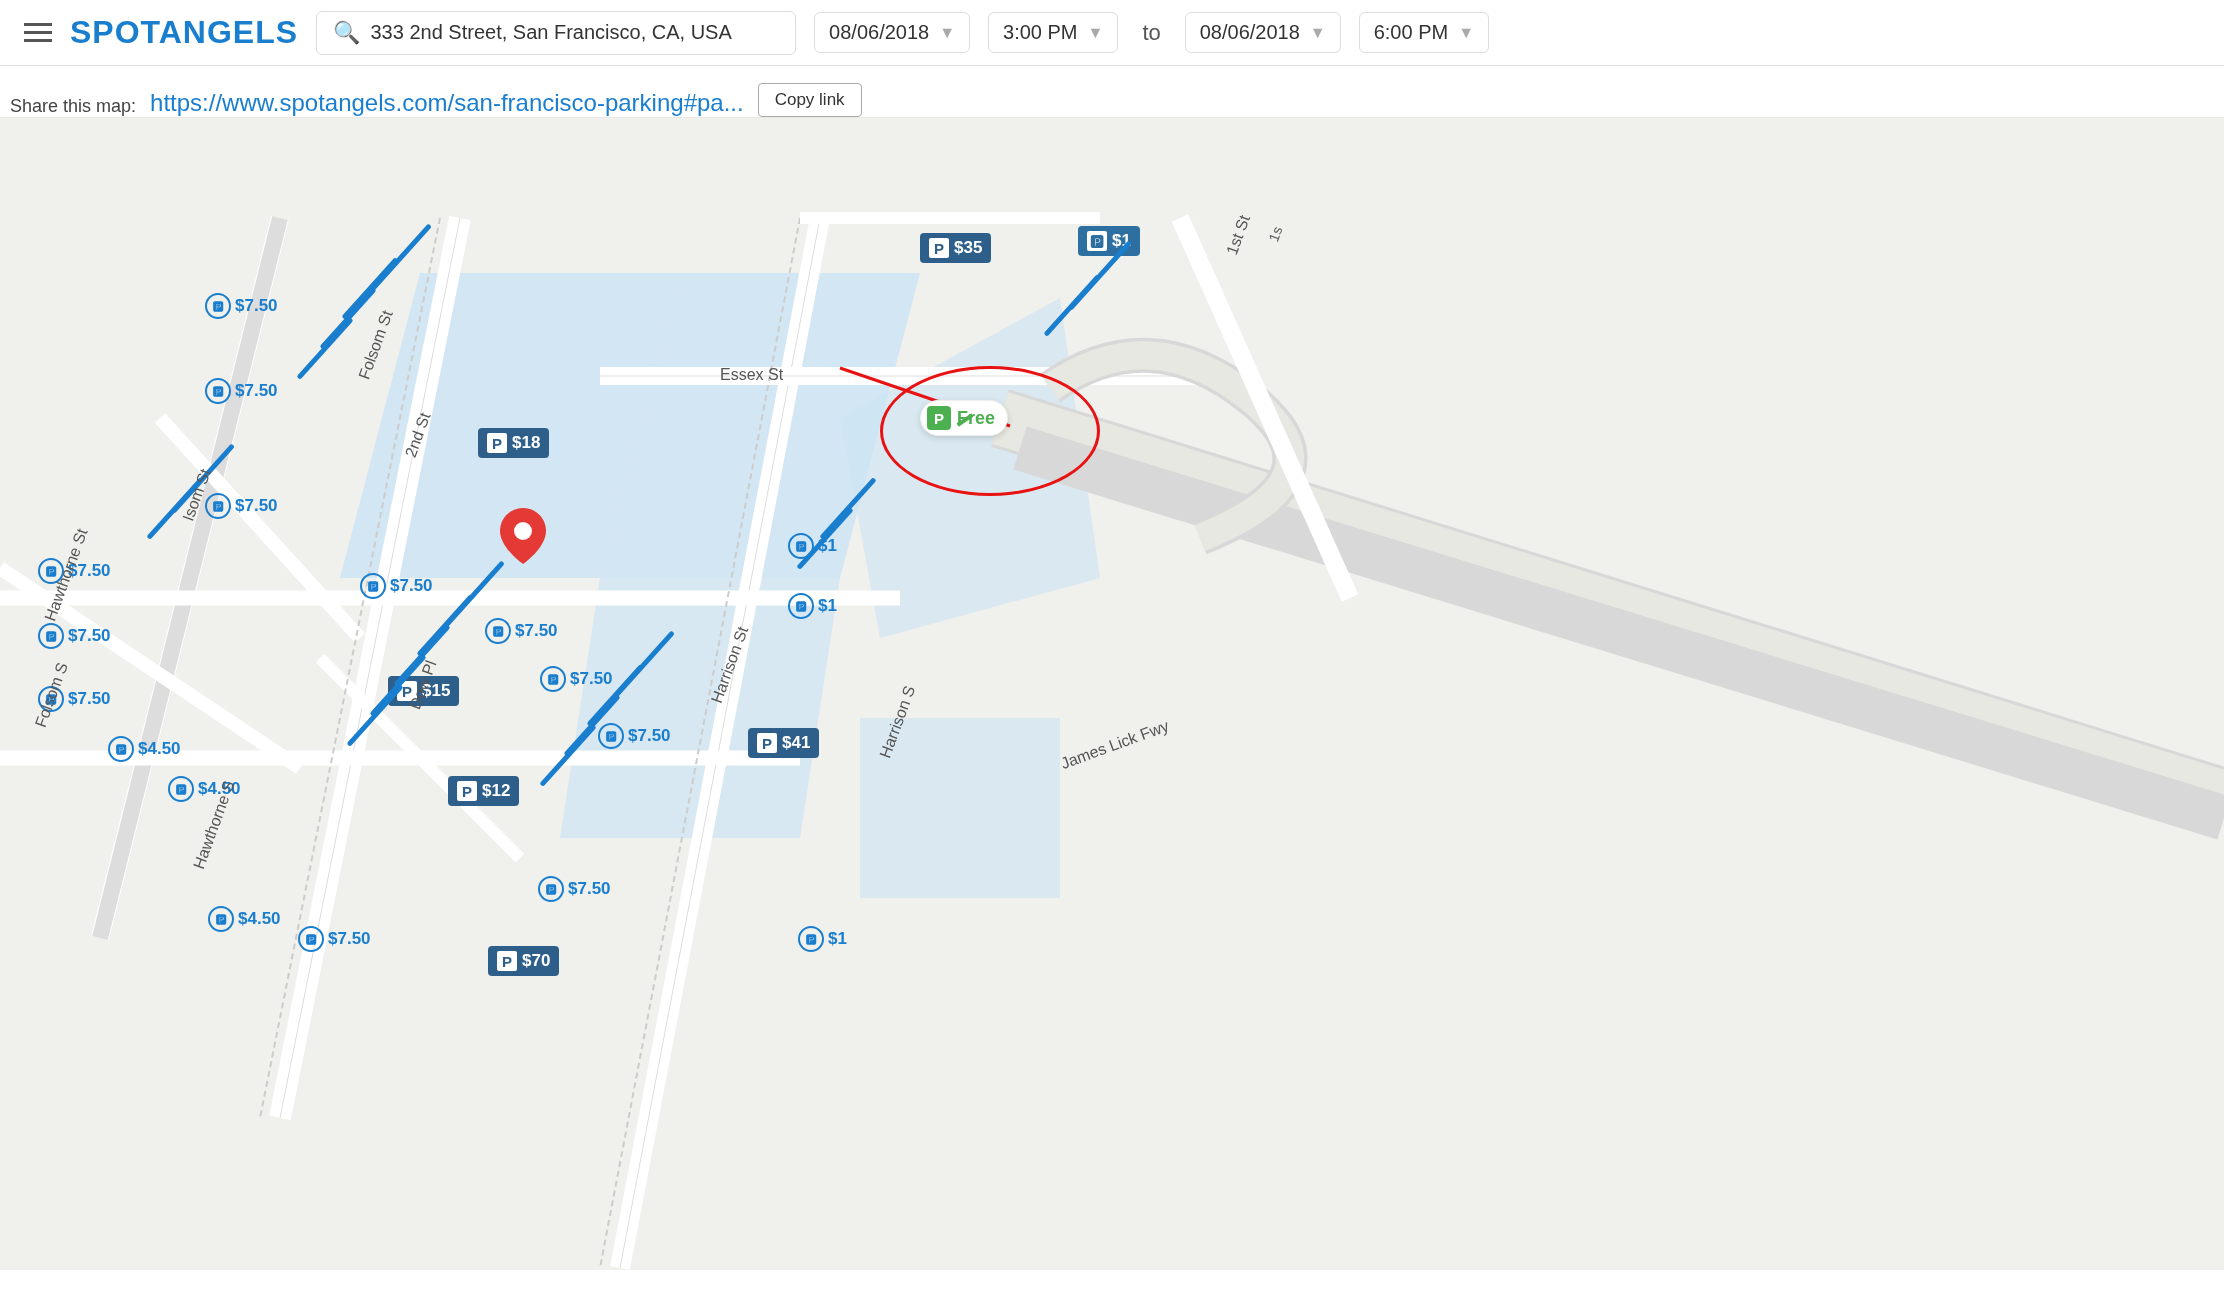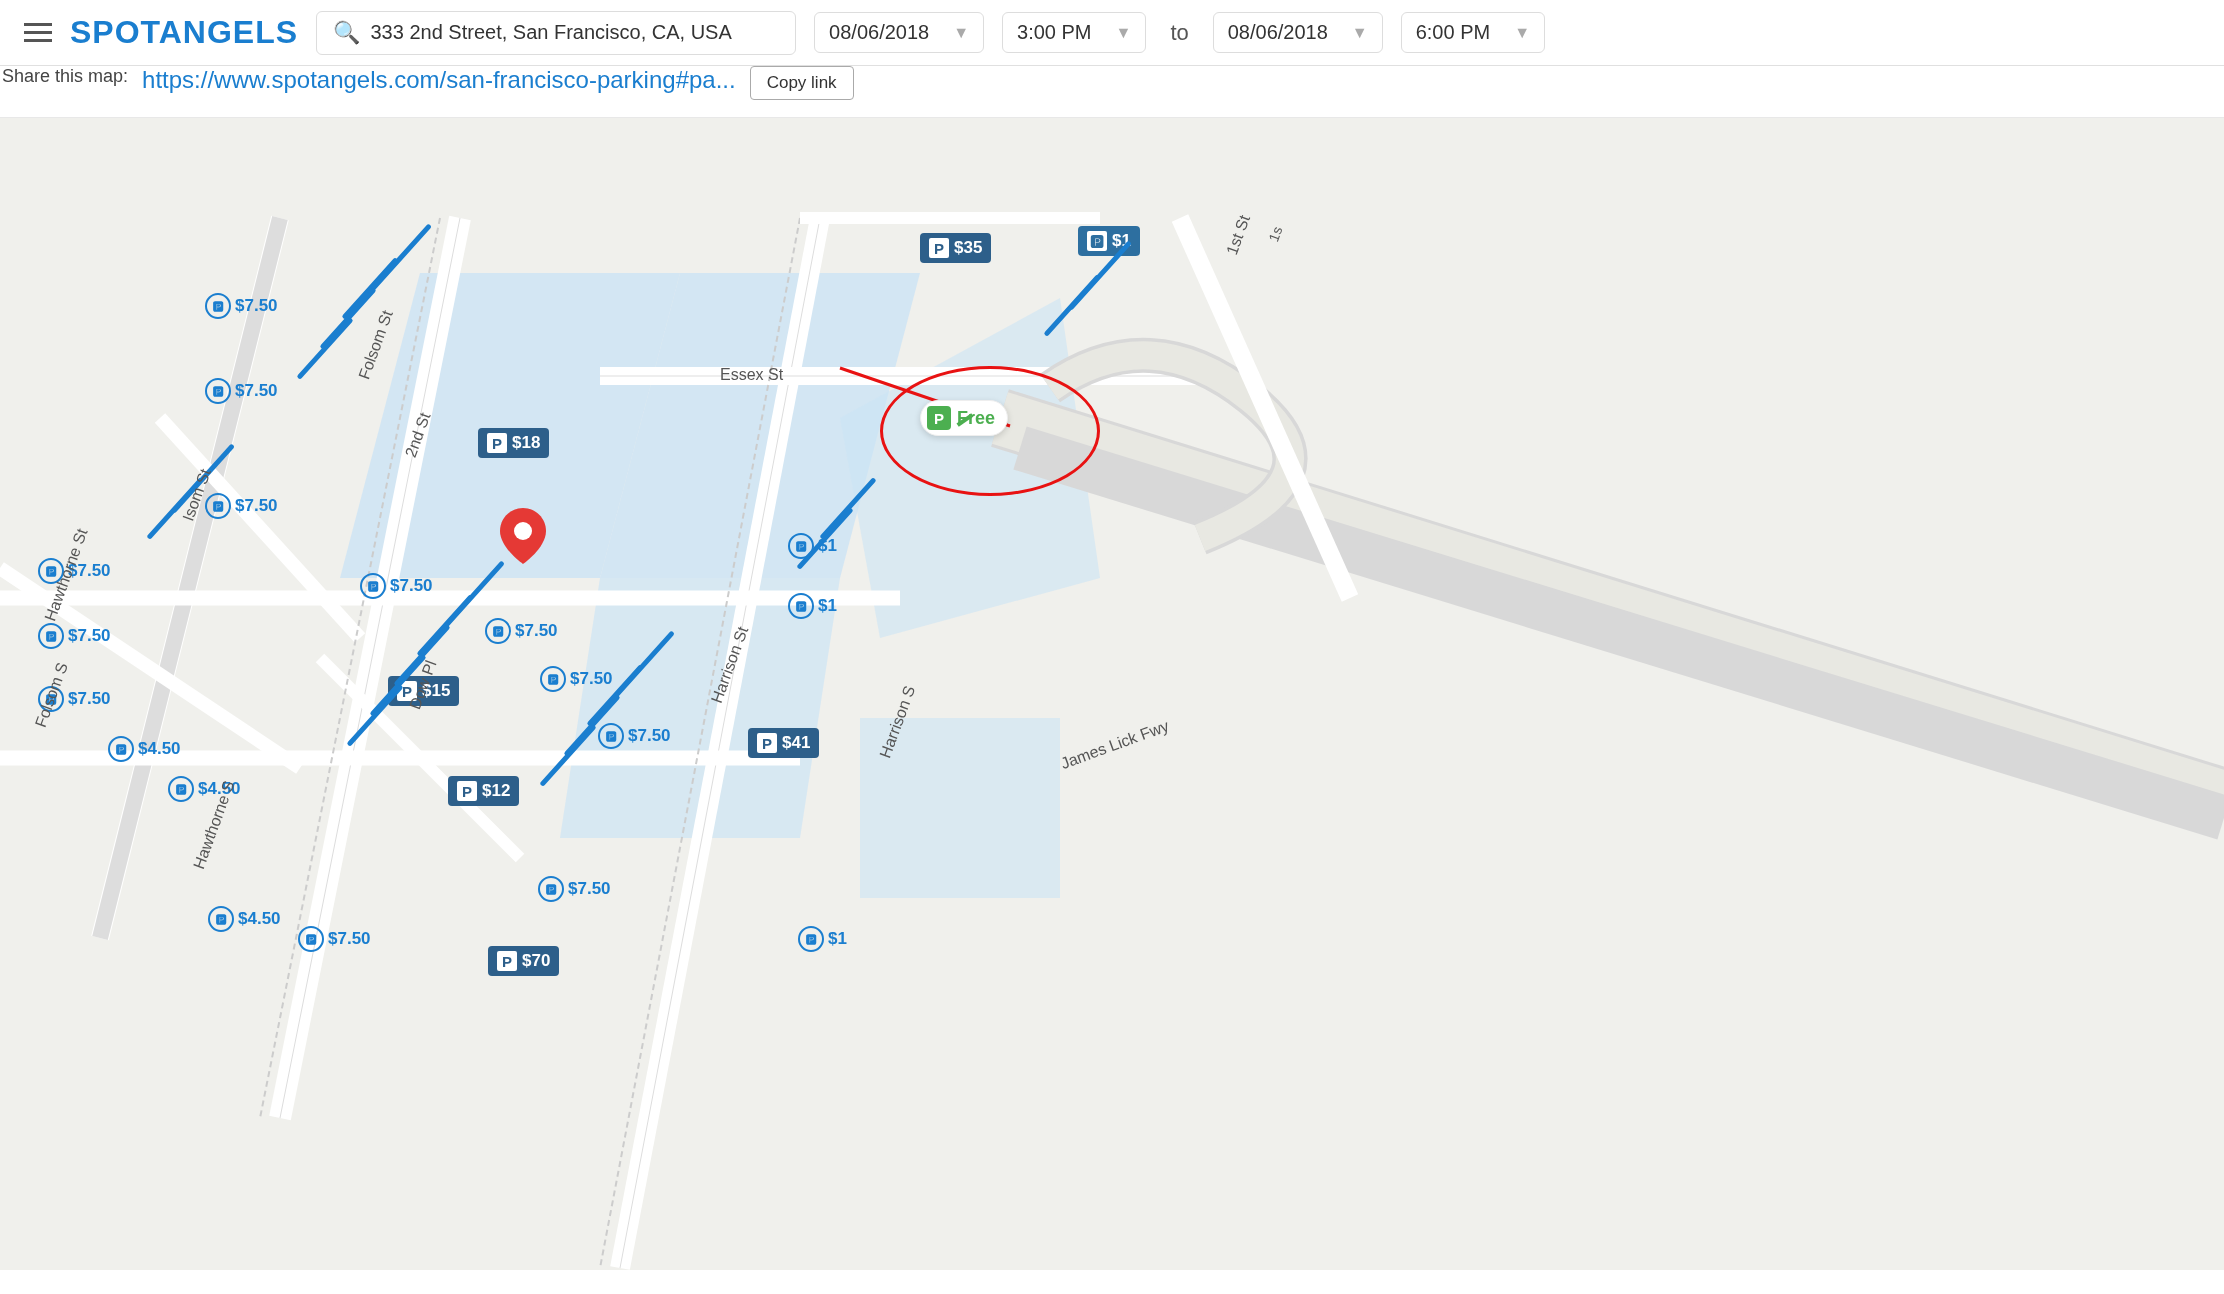--- a/index.html
+++ b/index.html
@@ -38,34 +38,34 @@
       font-size: 20px;
       color: #333;
       width: 100%;
     }
     .date-dropdown {
       display: flex;
       align-items: center;
       border: 1px solid #ddd;
       border-radius: 6px;
       padding: 8px 14px;
-      gap: 24px;
+      gap: 10px;
       cursor: pointer;
       font-size: 20px;
       color: #333;
     }
     .date-dropdown .chevron { color: #aaa; font-size: 16px; }
     #to-label { font-size: 22px; color: #555; padding: 0 6px; }
 
     
     #share-bar {
       display: flex;
-      align-items: flex-start;
+      align-items: flex-end;
       height: 52px;
-      padding: 0 2px;
+      padding: 0 10px;
       border-bottom: 1px solid #e8e8e8;
       background: #fff;
       gap: 14px;
     }
     #share-label { font-size: 18px; color: #444; }
     #share-link { font-size: 24px; color: #1a7ecf; text-decoration: none; }
     #copy-link-btn {
       border: 1px solid #aaa;
       border-radius: 4px;
       padding: 6px 16px;

